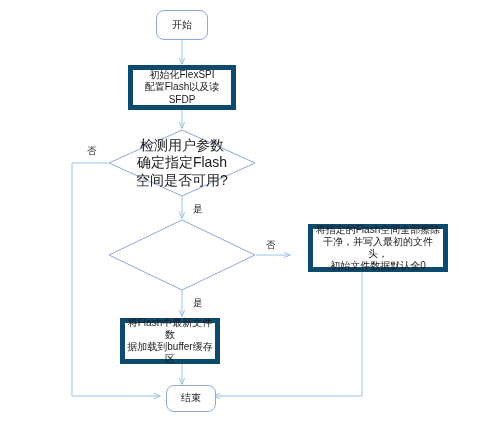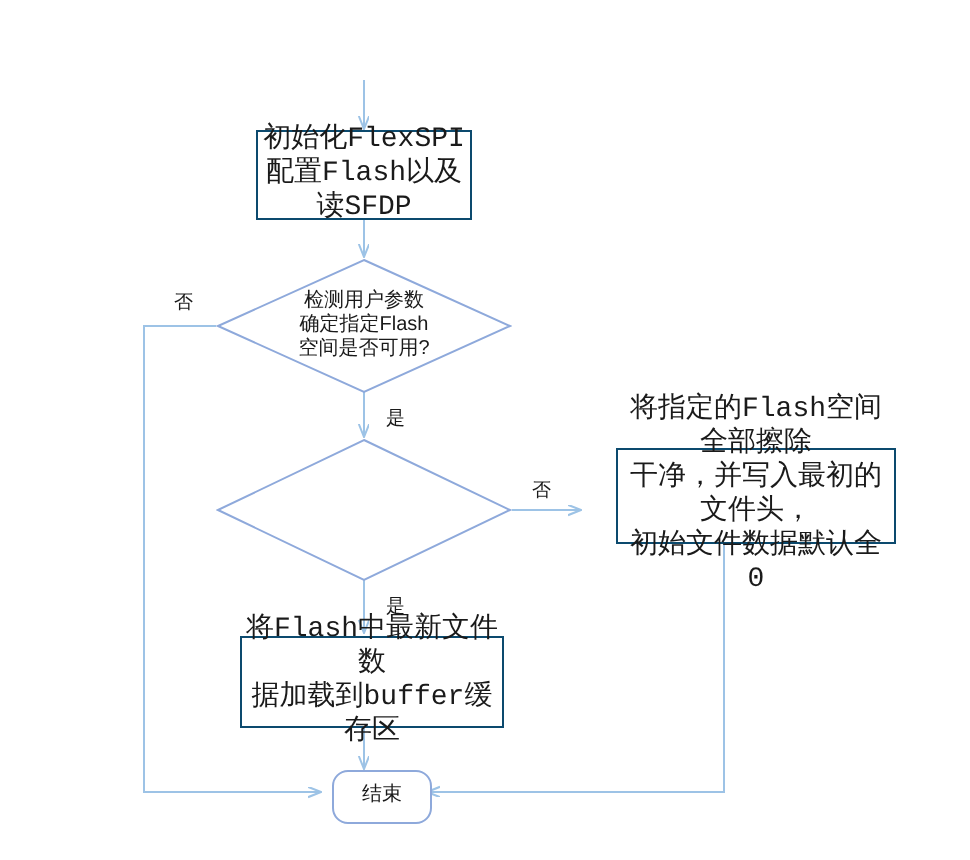--- a/index.html
+++ b/index.html
@@ -41,28 +41,27 @@
     line-height: 1.22;
     white-space: pre-line;
     padding: 0 2px;
   }
   .terminator {
     border: 1px solid #8ea9db;
     border-radius: 8px;
     font-size: 10px;
   }
   .process {
-    border: 1px solid #0c4a6e;
-    font-size: 14px;
-    font-family: Liberation Mono, monospace;
+    border: 5px solid #0c4a6e;
+    font-size: 10px;
   }
   .decision {
     border: none;
     background: transparent;
-    font-size: 10px;
+    font-size: 14px;
   }
   .decision .node-text {
     position: relative;
     z-index: 3;
   }
   .decision svg {
     position: absolute;
     left: 0;
     top: 0;
     width: 100%;
@@ -102,20 +101,23 @@
       <line x1="182" y1="290" x2="182" y2="316" marker-end="url(#arrow)"></line>
 
       <line x1="256" y1="255" x2="290" y2="255" marker-end="url(#arrow)"></line>
 
       <path d="M362,272 L362,396 L214,396" marker-end="url(#arrow)"></path>
 
       <line x1="182" y1="364" x2="182" y2="384" marker-end="url(#arrow)"></line>
     </g>
   </svg>
 
+  <div class="node terminator" style="left:156px; top:10px; width:52px; height:30px;">
+    <span class="node-text">开始</span>
+  </div>
 
   <div class="node process" style="left:128px; top:65px; width:108px; height:45px;">
     <span class="node-text">初始化FlexSPI
 配置Flash以及读SFDP</span>
   </div>
 
   <div class="node decision" style="left:108px; top:129px; width:148px; height:68px;">
     <svg viewBox="0 0 148 68" preserveAspectRatio="none">
       <polygon points="74,1 147,34 74,67 1,34" fill="#ffffff" stroke="#8ea9db" stroke-width="1"></polygon>
     </svg>
@@ -129,21 +131,21 @@
       <polygon points="74,1 147,36 74,71 1,36" fill="#ffffff" stroke="#8ea9db" stroke-width="1"></polygon>
     </svg>
   </div>
 
   <div class="node process" style="left:292px; top:224px; width:140px; height:48px;margin-left:16px;">
     <span class="node-text">将指定的Flash空间全部擦除
 干净，并写入最初的文件头，
 初始文件数据默认全0</span>
   </div>
 
-  <div class="node process" style="left:120px; top:318px; width:132px; height:46px;">
+  <div class="node process" style="left:120px; top:318px; width:100px; height:46px;">
     <span class="node-text">将Flash中最新文件数
 据加载到buffer缓存区</span>
   </div>
 
   <div class="node terminator" style="left:166px; top:385px; width:50px; height:27px;">
     <span class="node-text">结束</span>
   </div>
 
   <div class="edge-label" style="left:87px; top:145px;">否</div>
   <div class="edge-label" style="left:193px; top:203px;">是</div>

